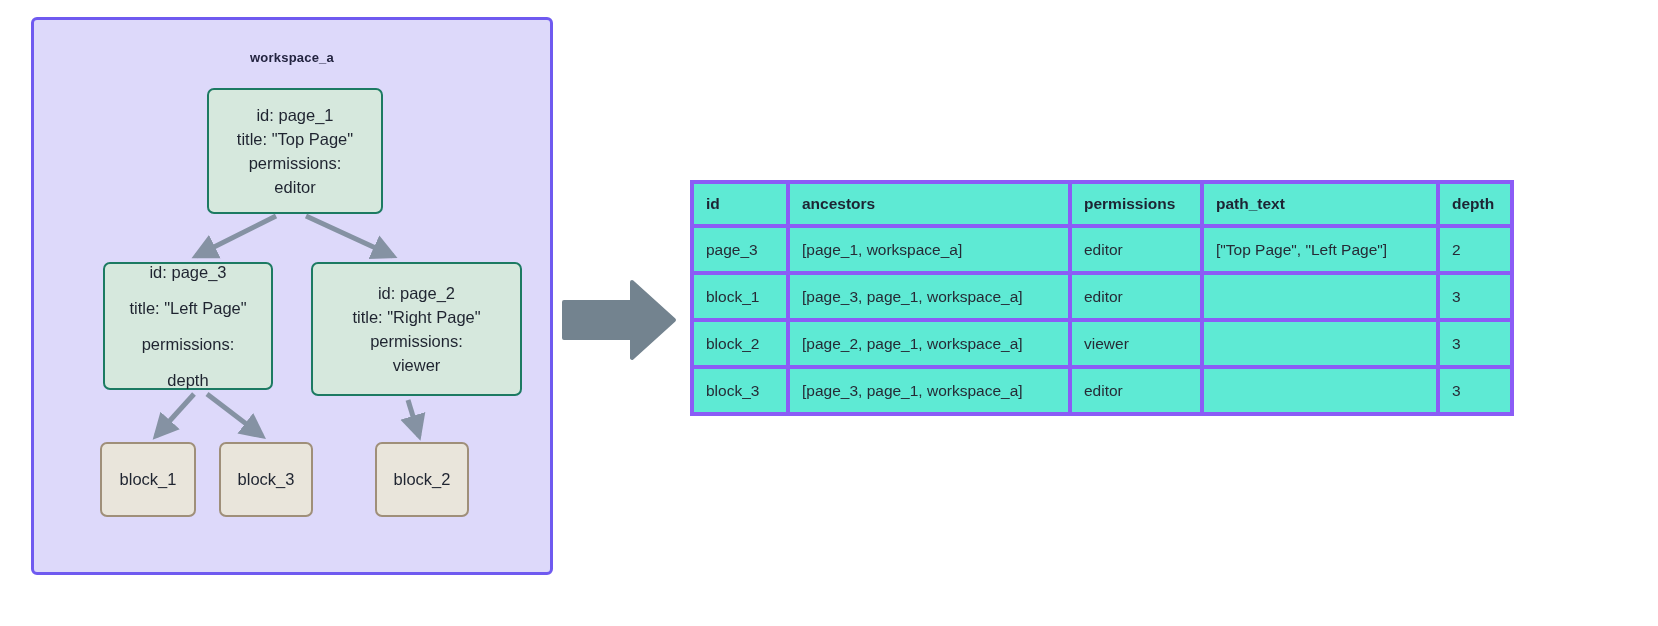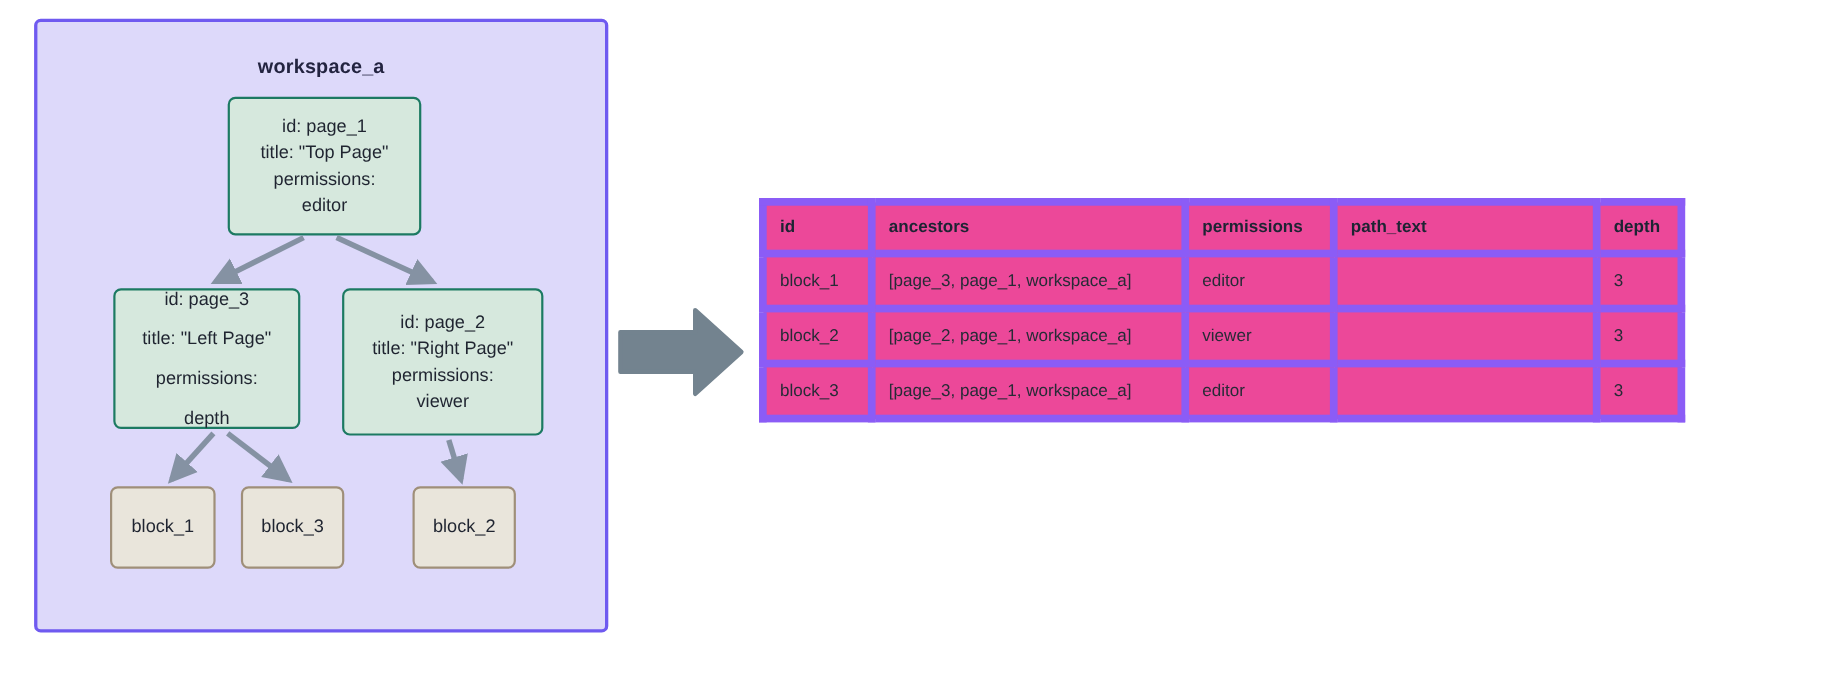--- a/index.html
+++ b/index.html
@@ -33,21 +33,21 @@
     border: 3px solid #6f5af0;
     border-radius: 6px;
     box-sizing: border-box;
   }
   .workspace-title {
     position: absolute;
     left: 0;
     top: 30px;
     width: 100%;
     text-align: center;
-    font-size: 18px;
+    font-size: 13px;
     font-weight: bold;
     color: #232440;
     letter-spacing: .2px;
   }
 
   
   .node-page {
     position: absolute;
     background: #d6e8dd;
     border: 2px solid #1c7a62;
@@ -59,21 +59,21 @@
     justify-content: center;
     color: #1f2430;
     font-size: 16.5px;
     line-height: 1.47;
     text-align: center;
   }
   .node-page .ln { display: block; white-space: nowrap; }
 
   #node-page1 { left: 207px; top:  88px; width: 176px; height: 126px; }
   #node-page3 { left: 103px; top: 262px; width: 170px; height: 128px; gap: 12px; }
-  #node-page2 { left: 311px; top: 262px; width: 183px; height: 134px; }
+  #node-page2 { left: 311px; top: 262px; width: 211px; height: 134px; }
 
   
   .node-block {
     position: absolute;
     background: #e9e5db;
     border: 2px solid #9f8f79;
     border-radius: 7px;
     box-sizing: border-box;
     display: flex;
     align-items: center;
@@ -98,25 +98,25 @@
     position: absolute;
     left: 690px;
     top: 180px;
     border-collapse: collapse;
     background: #fbfcfd;
     font-size: 15.5px;
     color: #262b36;
   }
   .result-table th,
   .result-table td {
-    border: 7px solid #8b5cf6;
+    border: 4px solid #8b5cf6;
     text-align: left;
     padding: 11px 12px;
     white-space: nowrap;
-    background: #ec4899;
+    background: #5eead4;
   }
   .result-table th {
     font-weight: bold;
     color: #1d2433;
     font-size: 15.5px;
   }
   .col-id       { width:  68px; }
   .col-anc      { width: 254px; }
   .col-perm     { width: 104px; }
   .col-path     { width: 208px; }
@@ -189,20 +189,27 @@
       <tr>
         <th class="col-id">id</th>
         <th class="col-anc">ancestors</th>
         <th class="col-perm">permissions</th>
         <th class="col-path">path_text</th>
         <th class="col-depth">depth</th>
       </tr>
     </thead>
     <tbody>
       <tr>
+        <td>page_3</td>
+        <td>[page_1, workspace_a]</td>
+        <td>editor</td>
+        <td>["Top Page", "Left Page"]</td>
+        <td>2</td>
+      </tr>
+      <tr>
         <td>block_1</td>
         <td>[page_3, page_1, workspace_a]</td>
         <td>editor</td>
         <td></td>
         <td>3</td>
       </tr>
       <tr>
         <td>block_2</td>
         <td>[page_2, page_1, workspace_a]</td>
         <td>viewer</td>

